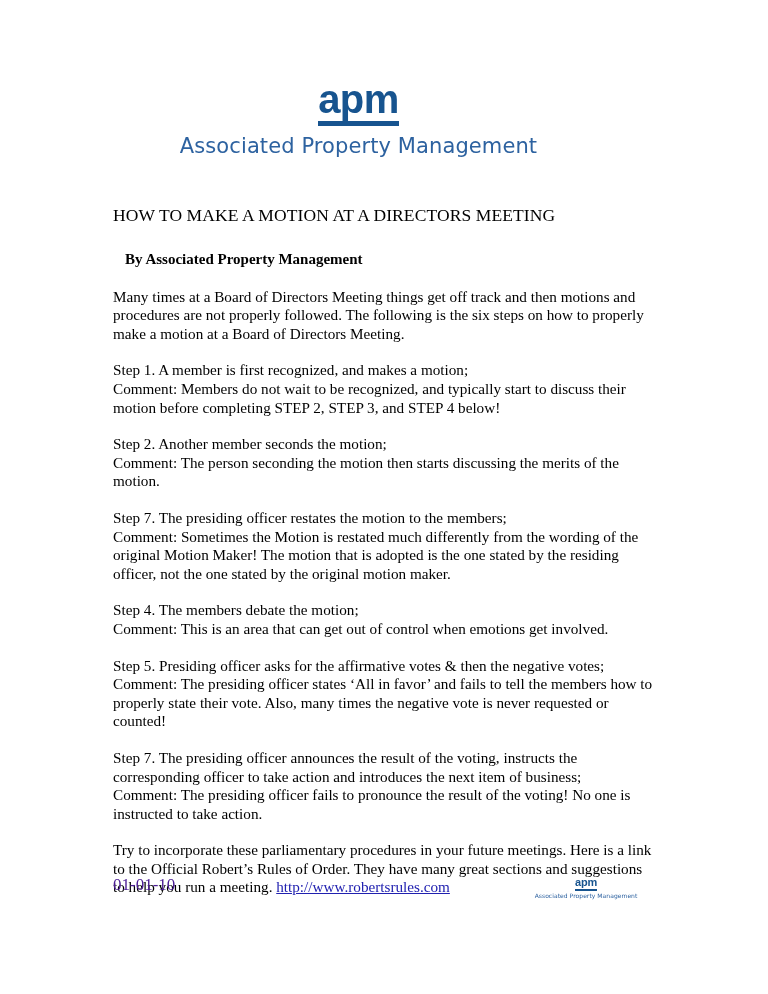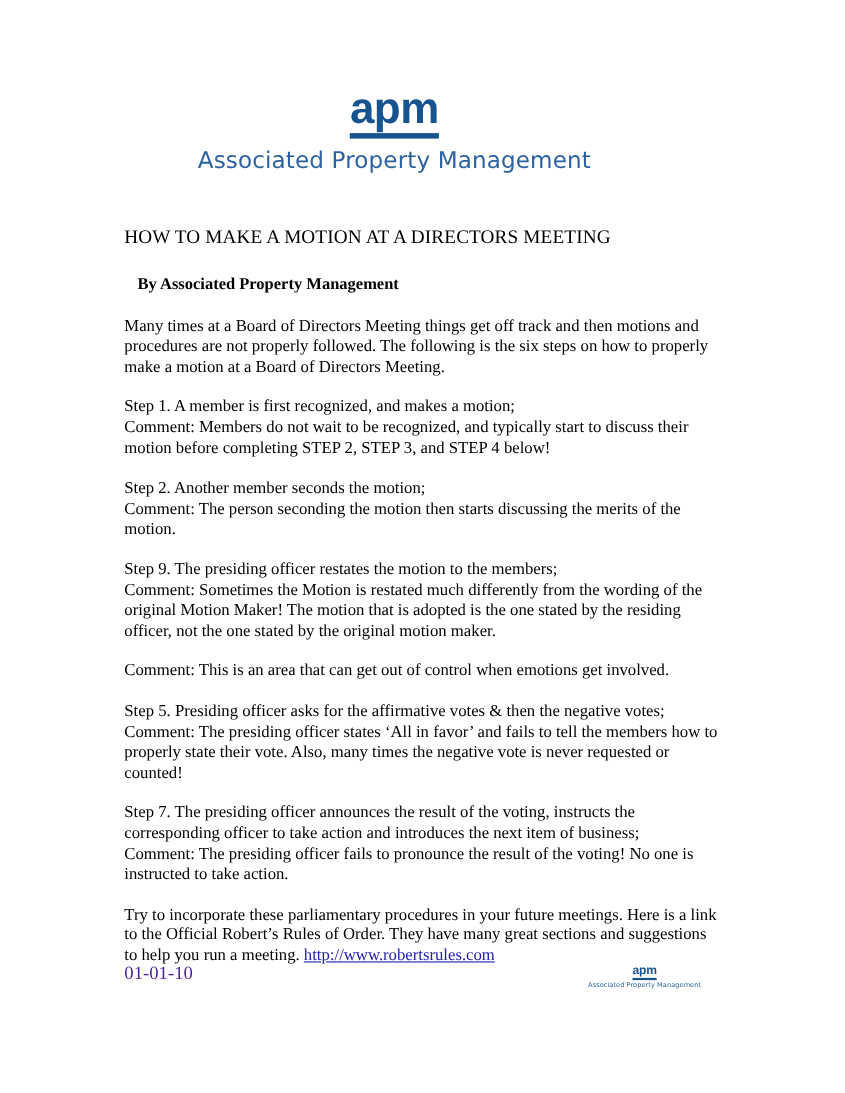--- a/index.html
+++ b/index.html
@@ -165,25 +165,26 @@
       <span class="ln">Step 1. A member is first recognized, and makes a motion;</span>
       <span>Comment: Members do not wait to be recognized, and typically start to discuss their motion before completing STEP 2, STEP 3, and STEP 4 below!</span>
     </p>
 
     <p class="para">
       <span class="ln">Step 2. Another member seconds the motion;</span>
       <span>Comment: The person seconding the motion then starts discussing the merits of the motion.</span>
     </p>
 
     <p class="para">
-      <span class="ln">Step 9. The presiding officer restates the motion to the members;</span>
+      <span class="ln">Step 7. The presiding officer restates the motion to the members;</span>
       <span>Comment: Sometimes the Motion is restated much differently from the wording of the original Motion Maker! The motion that is adopted is the one stated by the residing officer, not the one stated by the original motion maker.</span>
     </p>
 
     <p class="para">
+      <span class="ln">Step 4. The members debate the motion;</span>
       <span>Comment: This is an area that can get out of control when emotions get involved.</span>
     </p>
 
     <p class="para">
       <span class="ln">Step 5. Presiding officer asks for the affirmative votes &amp; then the negative votes;</span>
       <span>Comment: The presiding officer states ‘All in favor’ and fails to tell the members how to properly state their vote. Also, many times the negative vote is never requested or counted!</span>
     </p>
 
     <p class="para">
       <span>Step 7. The presiding officer announces the result of the voting, instructs the corresponding officer to take action and introduces the next item of business;</span>

